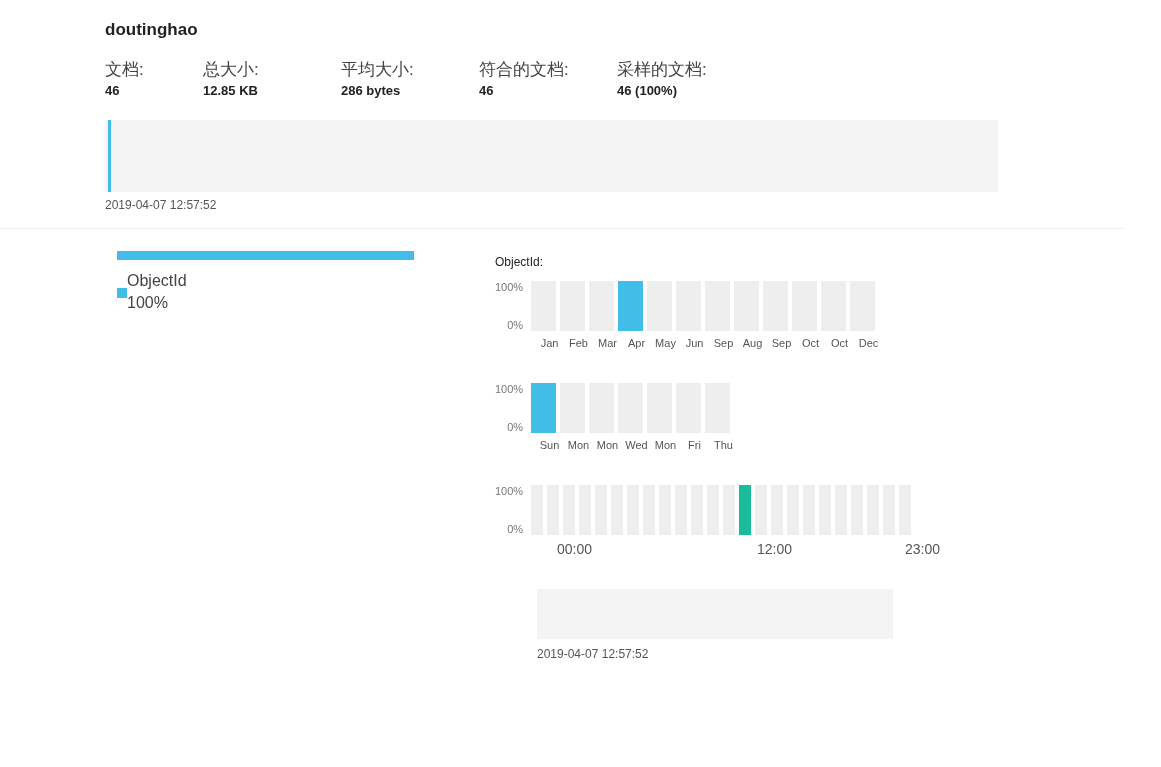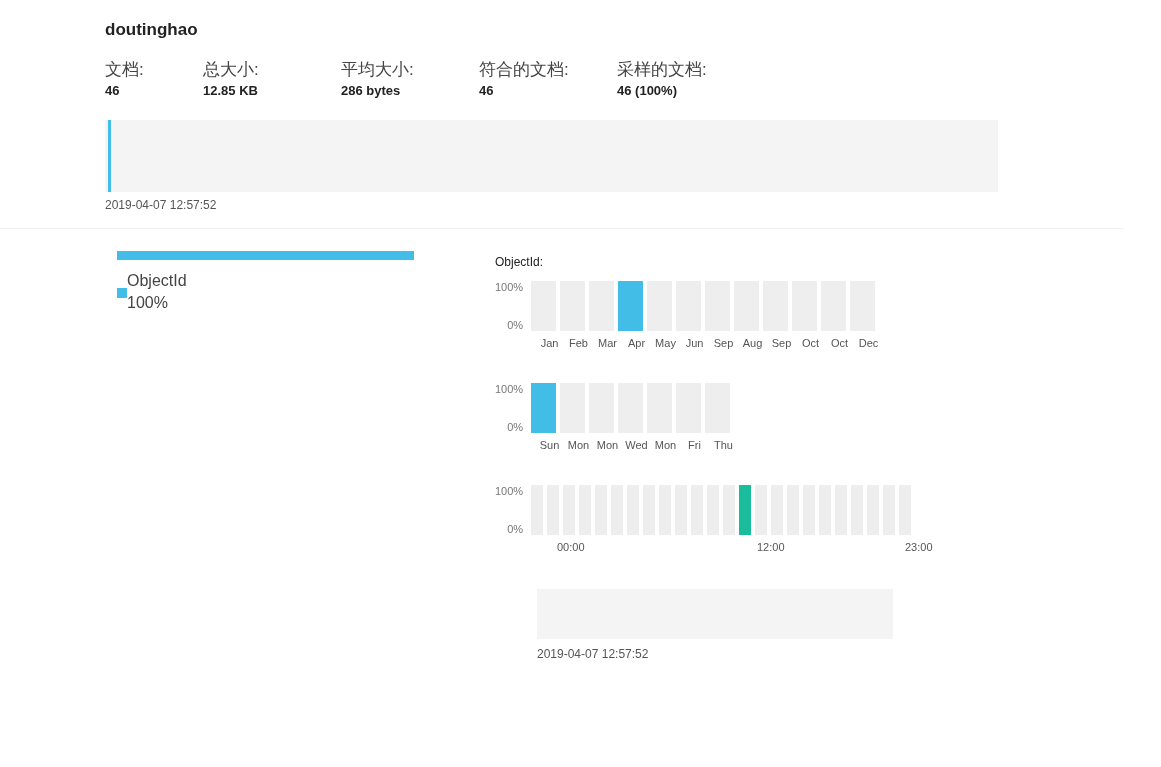--- a/index.html
+++ b/index.html
@@ -68,21 +68,21 @@
   .bar .fill {
     position: absolute;
     left: 0; right: 0; bottom: 0;
     background: #41bde7;
   }
   .bar.narrow { width: 12px; }
   .bar .fill.green { background: #1abc9c; }
   .xaxis { display: flex; gap: 4px; margin-left: 42px; margin-top: 6px; font-size: 11px; color: #555; }
   .xaxis span { width: 25px; text-align: center; display: inline-block; }
   .xaxis.sparse { position: relative; height: 14px; margin-left: 42px; margin-top: 6px; width: 380px; display:block; }
-  .xaxis.sparse span { position: absolute; font-size: 11px; color:#555; width:auto;padding-left:20px; }
+  .xaxis.sparse span { position: absolute; font-size: 14px; color:#555; width:auto;padding-left:20px; }
   .subtimeline {
     margin-left: 42px;
     width: 356px;
     height: 50px;
     background: #f4f4f4;
     position: relative;
     margin-top: 10px;
   }
   .subtimeline-caption { margin-left: 42px; font-size: 12px; color: #555; margin-top: 8px; }
 </style>

